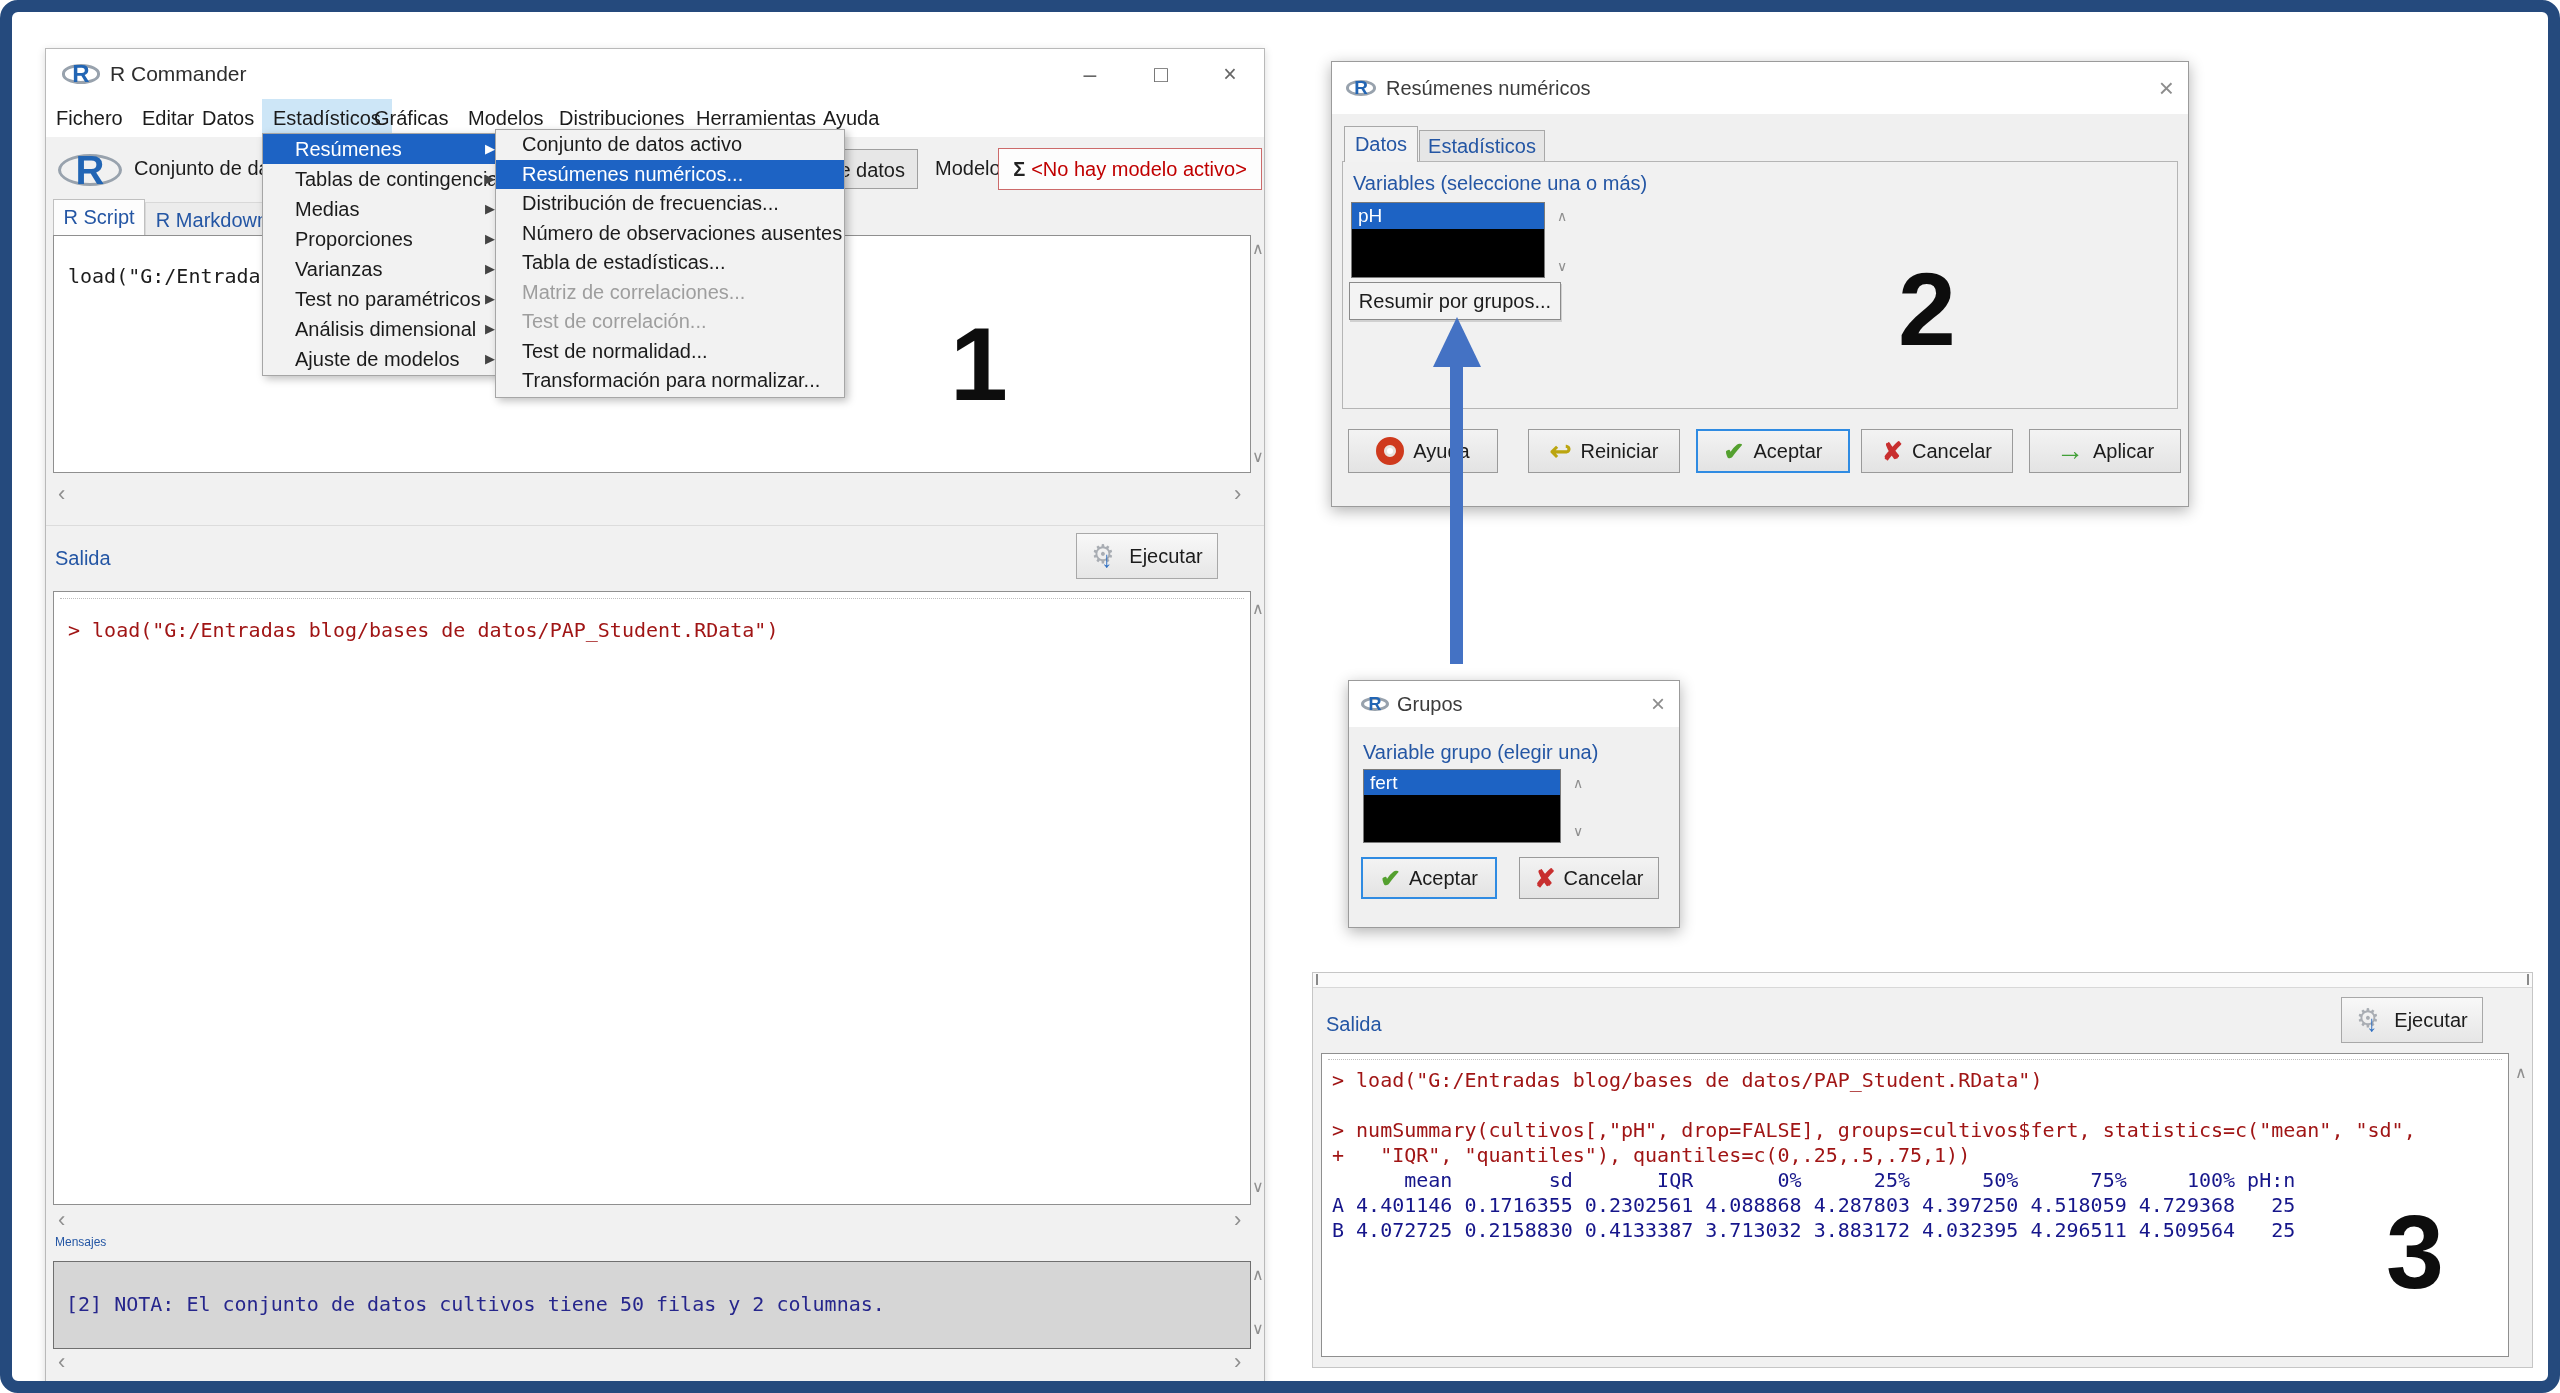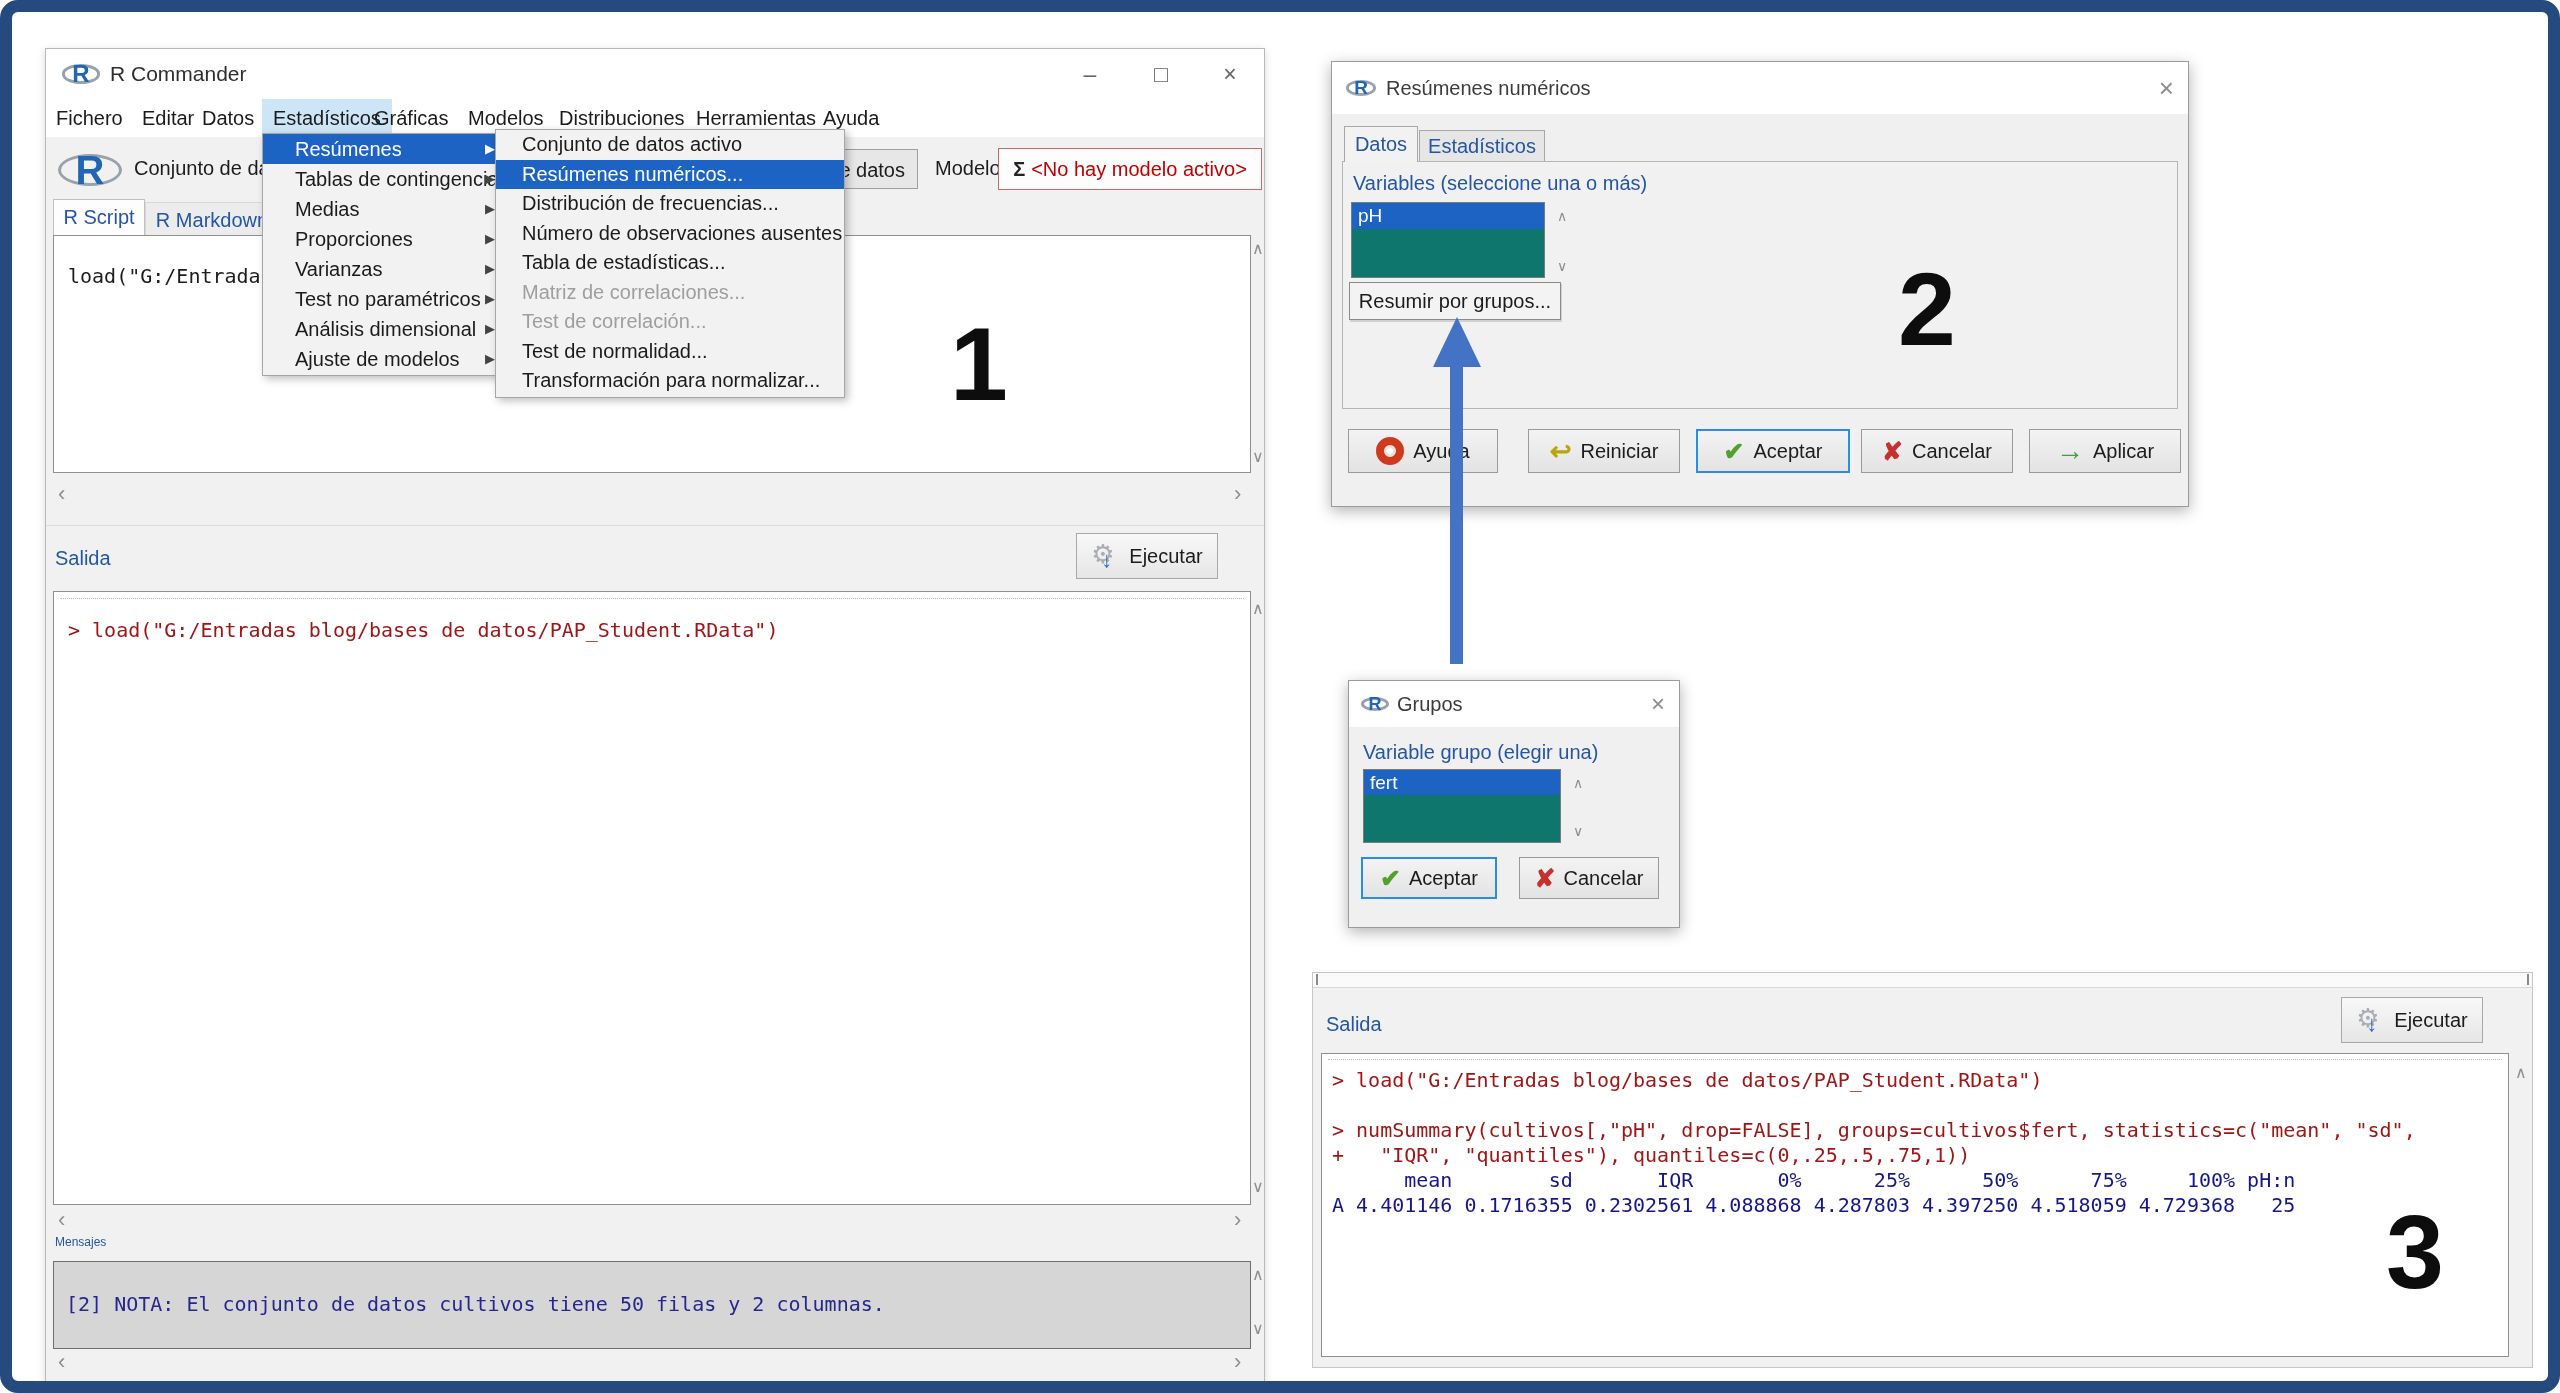--- a/index.html
+++ b/index.html
@@ -81,21 +81,21 @@
   #dres-logo{left:14px;top:14px;width:30px;height:24px;}
   #dres-logo b{font-size:19px;line-height:24px;}
   #dres-title{left:54px;top:0;height:52px;line-height:52px;font-size:20px;color:#3c3c3c;}
   #dres-close{line-height:52px;}
   .dtab{position:absolute;box-sizing:border-box;font-size:20px;text-align:center;}
   #dtab-datos{left:12px;top:64px;width:74px;height:36px;line-height:34px;background:#f2f2f2;
     border:1px solid #a8a8a8;border-bottom:none;z-index:3;}
   #dtab-estad{left:87px;top:68px;width:126px;height:32px;line-height:30px;background:#e6e6e6;border:1px solid #a8a8a8;}
   #dres-frame{left:10px;top:99px;width:834px;height:246px;border:1px solid #b5b5b5;background:#f1f1f1;}
   #vars-label{left:10px;top:10px;font-size:20px;}
-  .listbox{background:#0f766e;border:1px solid #7a7a7a;}
+  .listbox{background:#000000;border:1px solid #7a7a7a;}
   .listrow{height:26px;line-height:26px;font-size:19px;color:#fff;background:#1d63c4;padding-left:6px;}
   #vars-list{left:8px;top:40px;width:192px;height:74px;}
   #grp-btn{left:6px;top:120px;width:212px;height:38px;background:#f3f3f3;border:1px solid #8a8a8a;
     font-size:20px;line-height:36px;text-align:center;box-sizing:border-box;box-shadow:1px 2px 0 #d0d0d0;}
   .dbtn{position:absolute;top:367px;height:44px;background:linear-gradient(#f3f3f3,#e3e3e3);
     border:1px solid #9a9a9a;font-size:20px;display:flex;align-items:center;justify-content:center;gap:9px;box-sizing:border-box;}
   .dbtn.focus{border:2px solid #2f8be2;}
   .lifering{display:inline-block;width:12px;height:12px;background:#fff;border:8px solid #cf3a1d;border-radius:50%;box-shadow:inset 0 0 0 3px #e8e4de;}
   .ic-check{color:#54a02f;font-size:25px;font-weight:bold;}
   .ic-cross{color:#c82f2f;font-size:25px;font-weight:bold;}
@@ -313,17 +313,18 @@
     </div>
     <div class="abs" id="outbox">
       <span class="dotted"></span>
       <div class="pad"></div>
       <div class="oline mono cmd">&gt; load("G:/Entradas blog/bases de datos/PAP_Student.RData")</div>
       <div class="oline mono"></div>
       <div class="oline mono cmd">&gt; numSummary(cultivos[,"pH", drop=FALSE], groups=cultivos$fert, statistics=c("mean", "sd",</div>
       <div class="oline mono cmd">+   "IQR", "quantiles"), quantiles=c(0,.25,.5,.75,1))</div>
       <div class="oline mono res">      mean        sd       IQR       0%      25%      50%      75%     100% pH:n</div>
       <div class="oline mono res">A 4.401146 0.1716355 0.2302561 4.088868 4.287803 4.397250 4.518059 4.729368   25</div>
+      <div class="oline mono res">B 4.072725 0.2158830 0.4133387 3.713032 3.883172 4.032395 4.296511 4.509564   25</div>
     </div>
     <span class="abs chev" style="left:1202px;top:92px;">∧</span>
   </div>
 
 </div>
 
 </body></html>

